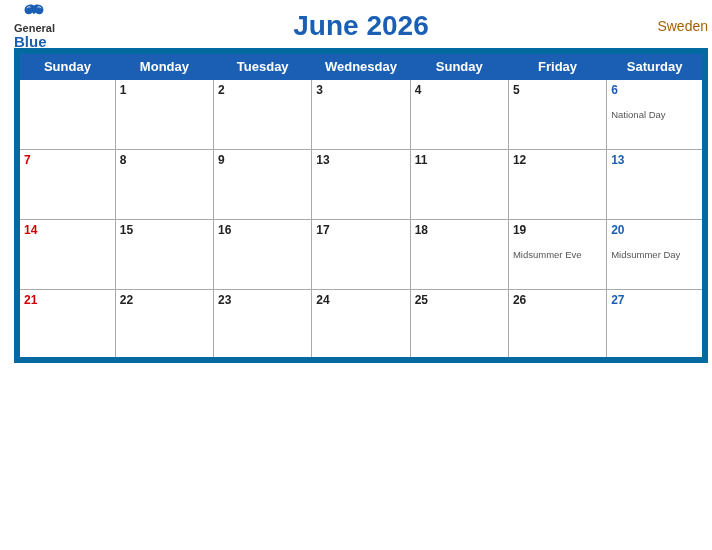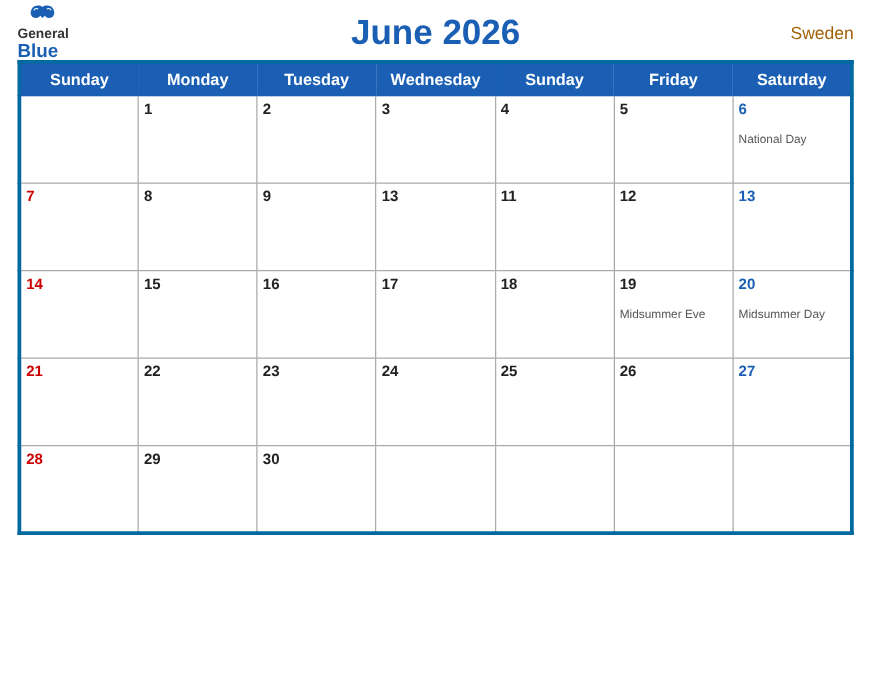--- a/index.html
+++ b/index.html
@@ -7,21 +7,21 @@
       font-family: Arial, sans-serif;
       background: #fff;
       width: 712px;
       height: 550px;
       overflow: hidden;
     }
     .calendar-container {
       width: 712px;
       height: 550px;
       background: #fff;
-      padding: 10px 29px 10px 14px;
+      padding: 10px 4px 10px 14px;
     }
     .header {
       display: flex;
       align-items: center;
       justify-content: center;
       position: relative;
       margin-bottom: 6px;
     }
     .logo {
       position: absolute;
@@ -59,21 +59,21 @@
       position: absolute;
       right: 0;
       top: 50%;
       transform: translateY(-50%);
       font-size: 14px;
       color: #a16207;
     }
     .calendar-grid {
       width: 100%;
       border-collapse: collapse;
-      border: 3px solid #0369a1;
+      border: 6px solid #0369a1;
     }
     .calendar-grid th {
       background-color: #1a5fb4;
       color: #fff;
       text-align: center;
       padding: 5px 2px;
       font-size: 13px;
       font-weight: bold;
       border: 1px solid #1a5fb4;
       width: calc(100% / 7);
@@ -238,30 +238,15 @@
           <td>
             <div class="day-number">25</div>
           </td>
           <td>
             <div class="day-number">26</div>
           </td>
           <td>
             <div class="day-number saturday">27</div>
           </td>
         </tr>
-        <tr>
-          <td>
-            <div class="day-number sunday">28</div>
-          </td>
-          <td>
-            <div class="day-number">29</div>
-          </td>
-          <td>
-            <div class="day-number">30</div>
-          </td>
-          <td class="empty-cell"></td>
-          <td class="empty-cell"></td>
-          <td class="empty-cell"></td>
-          <td class="empty-cell"></td>
-        </tr>
       </tbody>
   </table>
 </div>
 
 </body></html>

